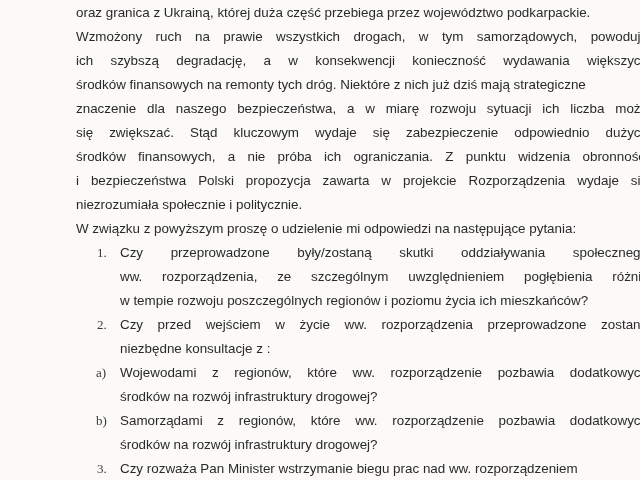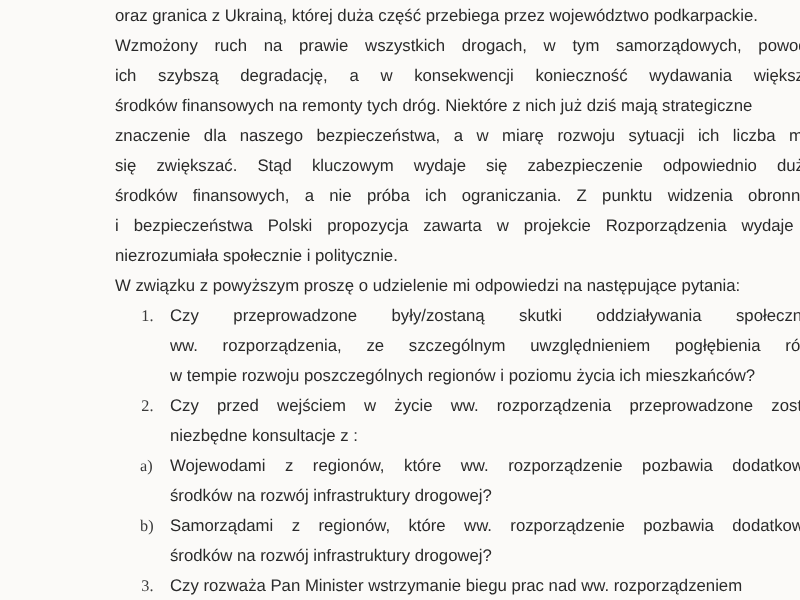--- a/index.html
+++ b/index.html
@@ -3,21 +3,21 @@
 <meta charset="utf-8">
 <style>
   html, body { margin:0; padding:0; }
   body {
     width:640px; height:480px; overflow:hidden;
     background:#fbfaf8;
     font-family: "Liberation Sans", sans-serif;
     color:#2a2a2a;
     position:relative;
   }
-  .page { position:absolute; left:16px; top:0; width:504px; height:480px; }
+  .page { position:absolute; left:0; top:0; width:504px; height:480px; }
   .line {
     position:absolute;
     font-size:13.4px;
     line-height:16px;
     white-space:nowrap;
   }
   .just { text-align:justify; text-align-last:justify; }
   .num {
     position:absolute;
     font-family: "Liberation Serif", serif;

